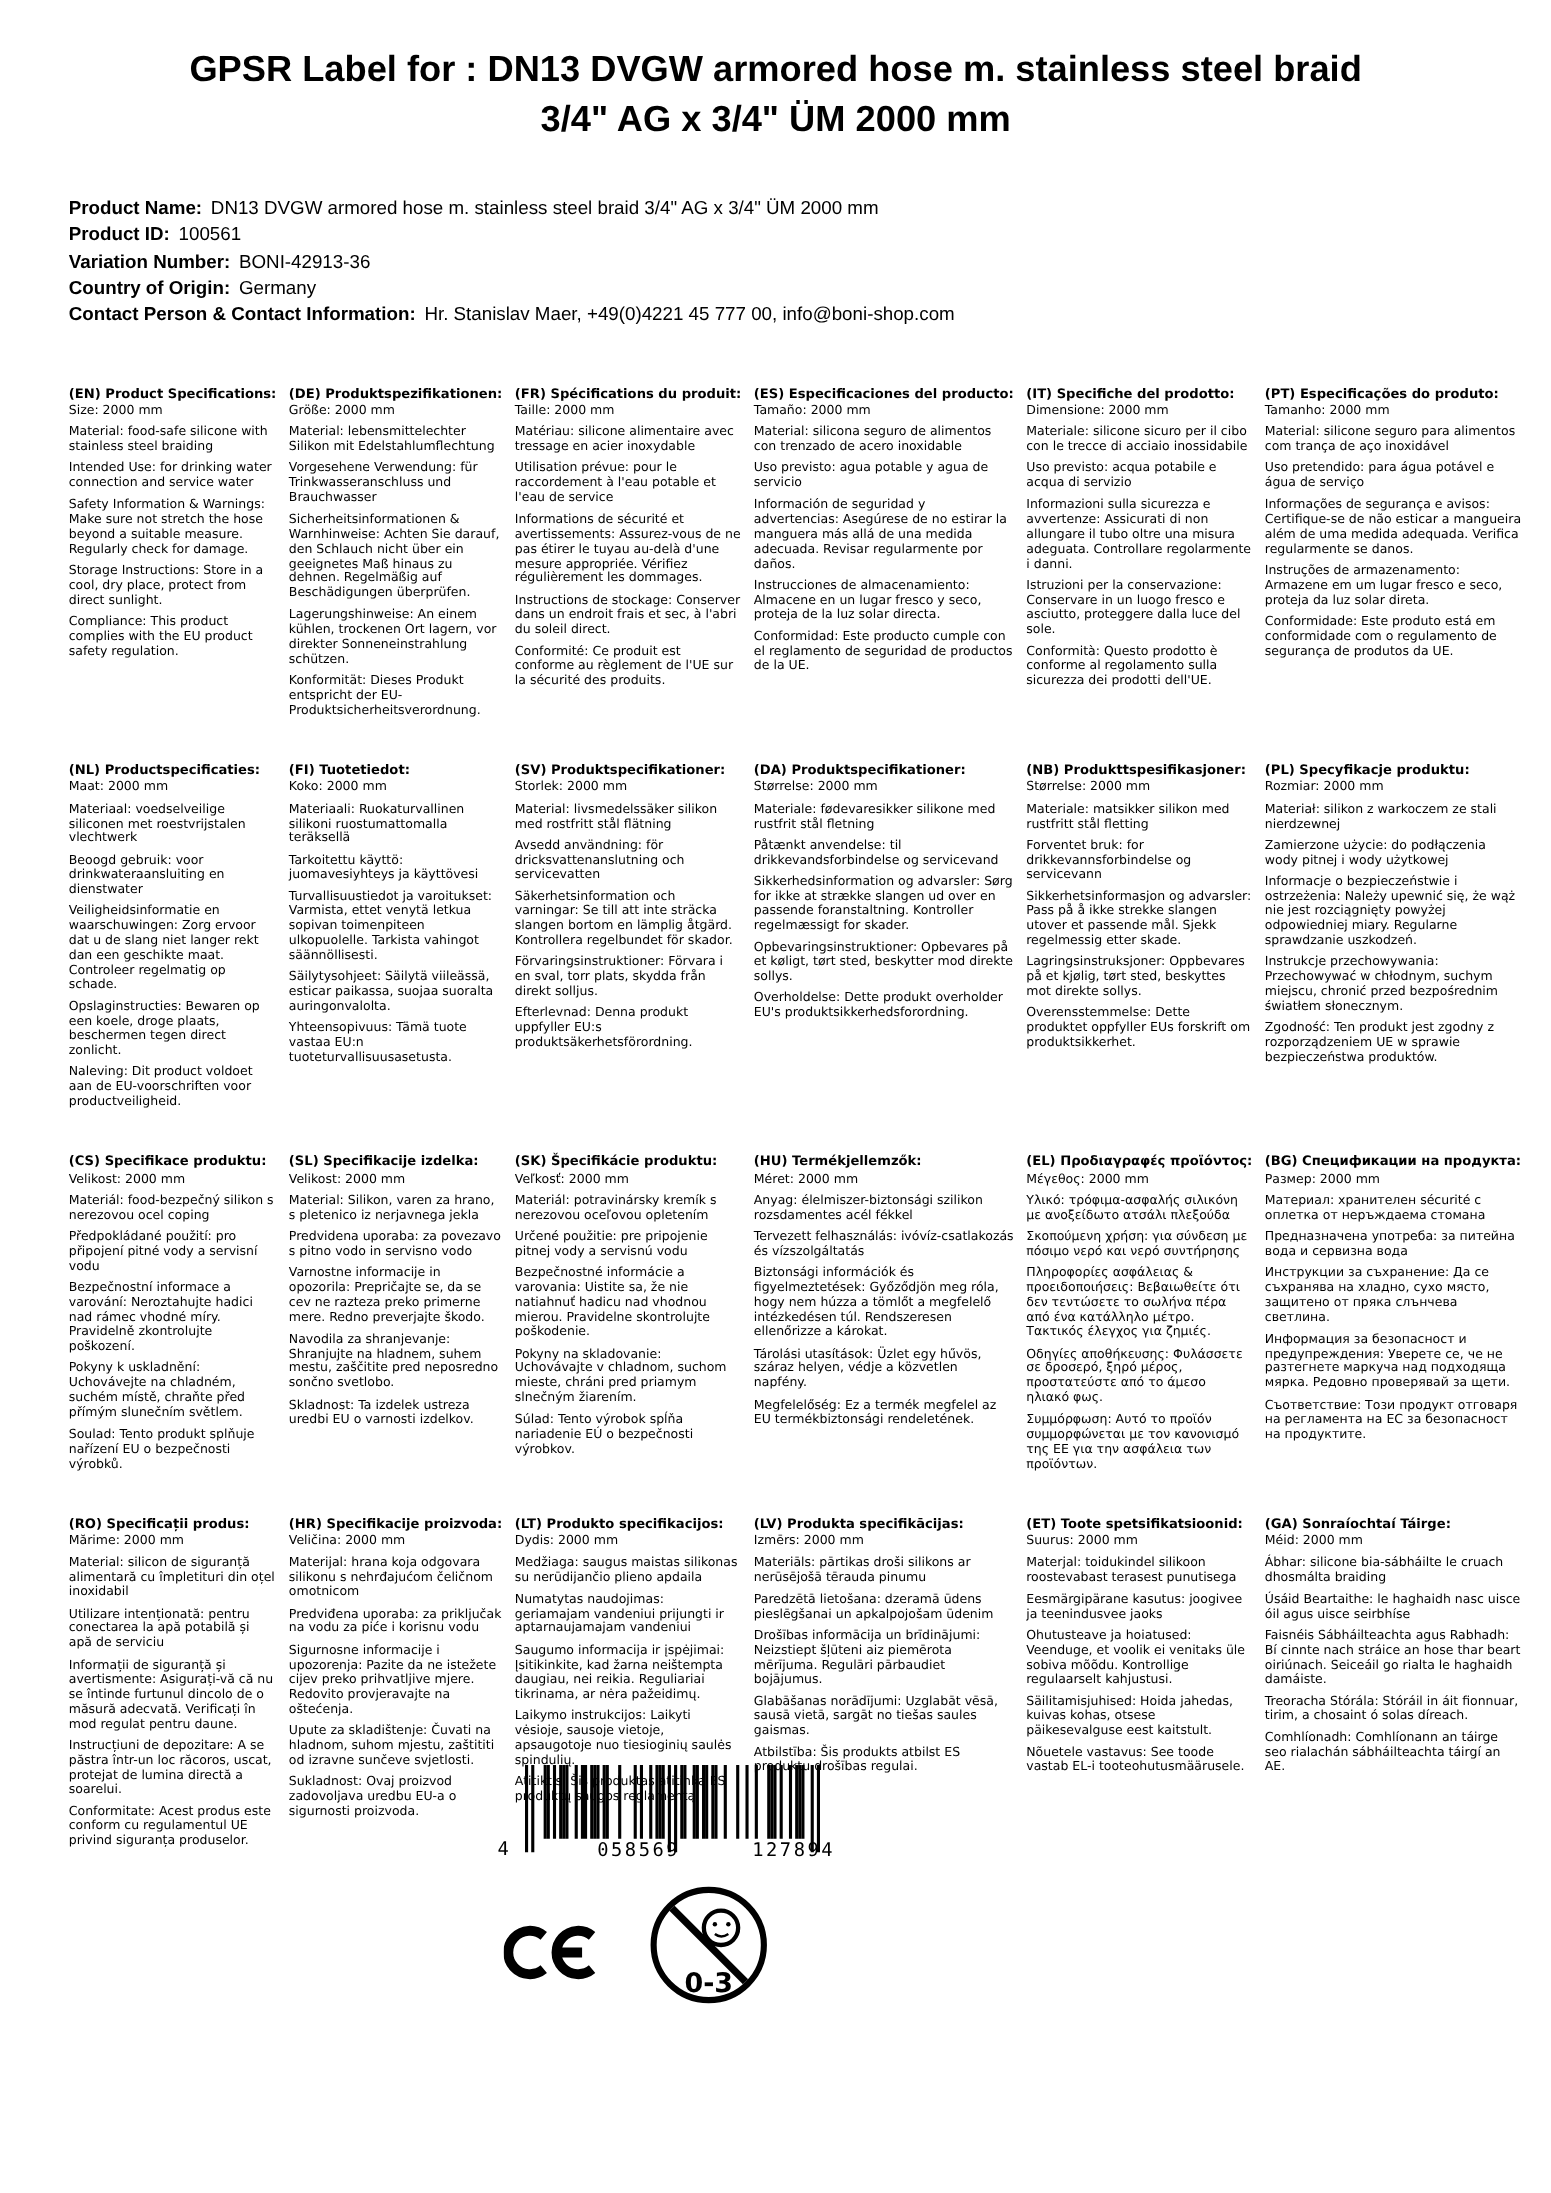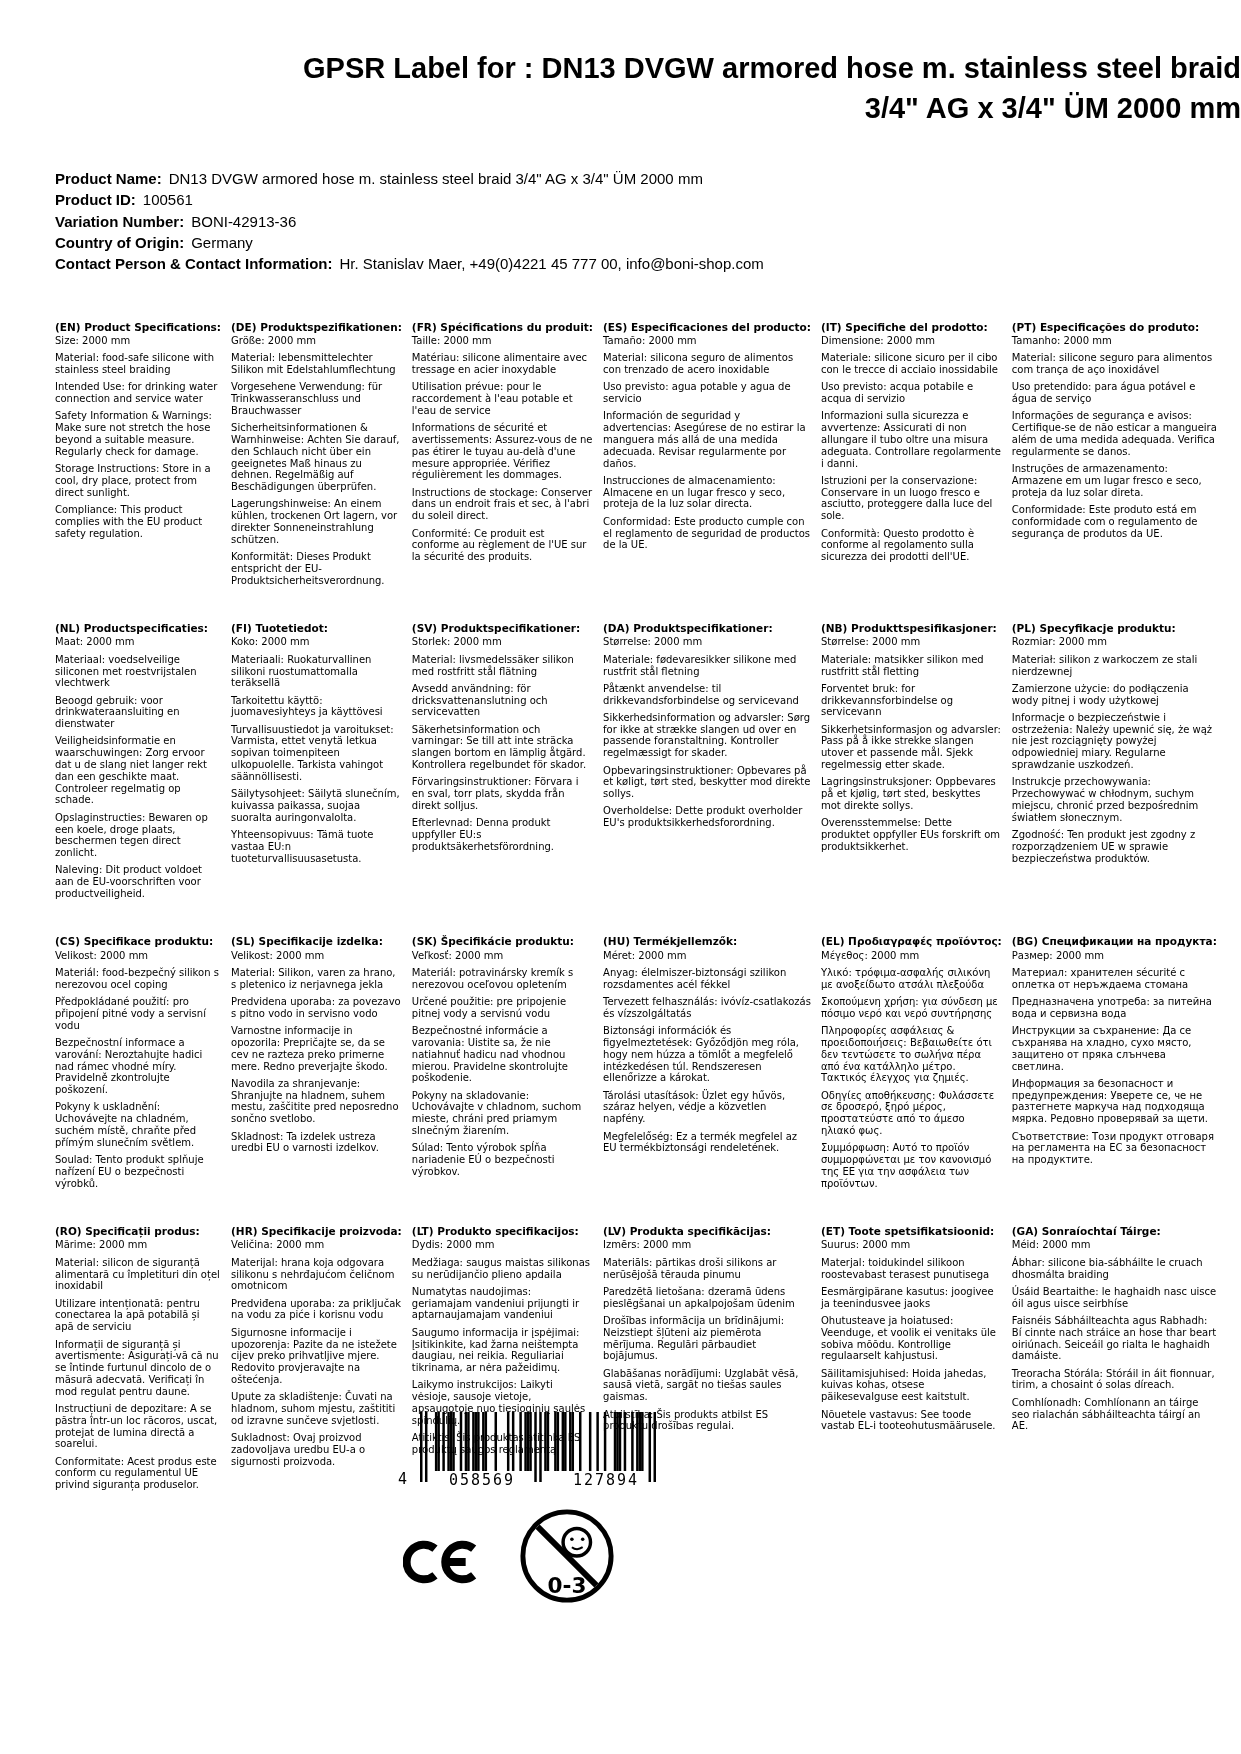--- a/index.html
+++ b/index.html
@@ -2,21 +2,21 @@
 <html><head>
 <meta charset="utf-8">
 <style>
   html,body{margin:0;padding:0;background:#e8e8e8;}
   .page{
     width:1241px;height:1754px;margin:0 auto;position:relative;
     background:#ffffff;color:#000;
     font-family:"DejaVu Sans",sans-serif;overflow:hidden;
   }
   .title{
-    padding-top:48px;text-align:right;
+    padding-top:36px;text-align:center;
     font-family:"Liberation Sans",sans-serif;font-weight:bold;
     font-size:29px;line-height:1.38;
   }
   .info{
     margin:40px 55px 0 55px;
     font-family:"Liberation Sans",sans-serif;font-size:15px;line-height:1.42;
   }
   .info-row{white-space:normal;}
   .info-label{font-weight:bold;}
   .info-value{margin-left:7px;}
@@ -38,21 +38,21 @@
   .barcode-left{
     width:22px;font-family:"DejaVu Sans Mono",monospace;font-size:15px;
     padding-bottom:1px;
   }
   .barcode-main{flex:1;}
   .barcode-main svg{display:block;}
   .barcode-digits{
     display:flex;margin-top:-11px;
     font-family:"DejaVu Sans Mono",monospace;font-size:15px;letter-spacing:2px;
   }
-  .barcode-digits span{flex:1;text-align:center;background:transparent;}
+  .barcode-digits span{flex:1;text-align:right;background:transparent;}
   
   .ce-mark{position:absolute;left:403px;top:1530px;}
   .age-mark{position:absolute;left:518px;top:1503px;}
   svg .stroke{fill:none;stroke:#000;}
 </style>
 </head>
 <body>
 
 <div class="page">
 
@@ -132,21 +132,21 @@
         <p class="block-para">Veiligheidsinformatie en waarschuwingen: Zorg ervoor dat u de slang niet langer rekt dan een geschikte maat. Controleer regelmatig op schade.</p>
         <p class="block-para">Opslaginstructies: Bewaren op een koele, droge plaats, beschermen tegen direct zonlicht.</p>
         <p class="block-para">Naleving: Dit product voldoet aan de EU-voorschriften voor productveiligheid.</p>
       </section>
       <section class="lang-block">
         <h3 class="block-heading">(FI) Tuotetiedot:</h3>
         <p class="block-para">Koko: 2000 mm</p>
         <p class="block-para">Materiaali: Ruokaturvallinen silikoni ruostumattomalla teräksellä</p>
         <p class="block-para">Tarkoitettu käyttö: juomavesiyhteys ja käyttövesi</p>
         <p class="block-para">Turvallisuustiedot ja varoitukset: Varmista, ettet venytä letkua sopivan toimenpiteen ulkopuolelle. Tarkista vahingot säännöllisesti.</p>
-        <p class="block-para">Säilytysohjeet: Säilytä slunečním, kuivassa paikassa, suojaa suoralta auringonvalolta.</p>
+        <p class="block-para">Säilytysohjeet: Säilytä viileässä, esticar paikassa, suojaa suoralta auringonvalolta.</p>
         <p class="block-para">Yhteensopivuus: Tämä tuote vastaa EU:n tuoteturvallisuusasetusta.</p>
       </section>
       <section class="lang-block">
         <h3 class="block-heading">(SV) Produktspecifikationer:</h3>
         <p class="block-para">Storlek: 2000 mm</p>
         <p class="block-para">Material: livsmedelssäker silikon med rostfritt stål flätning</p>
         <p class="block-para">Avsedd användning: för dricksvattenanslutning och servicevatten</p>
         <p class="block-para">Säkerhetsinformation och varningar: Se till att inte sträcka slangen bortom en lämplig åtgärd. Kontrollera regelbundet för skador.</p>
         <p class="block-para">Förvaringsinstruktioner: Förvara i en sval, torr plats, skydda från direkt solljus.</p>
         <p class="block-para">Efterlevnad: Denna produkt uppfyller EU:s produktsäkerhetsförordning.</p>

